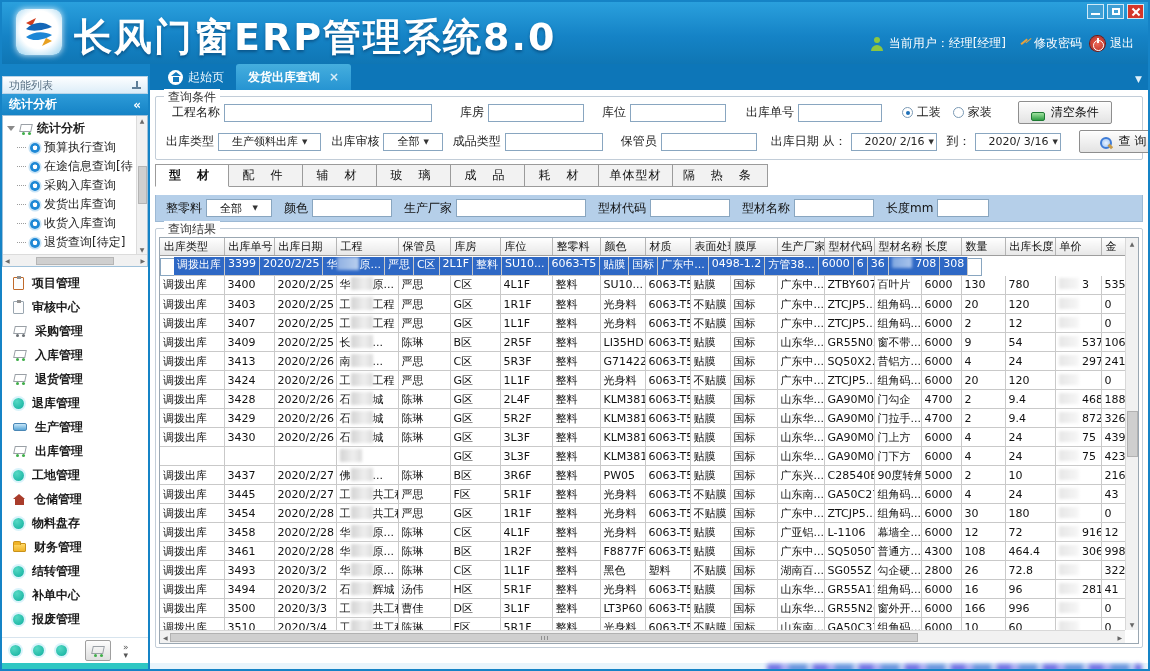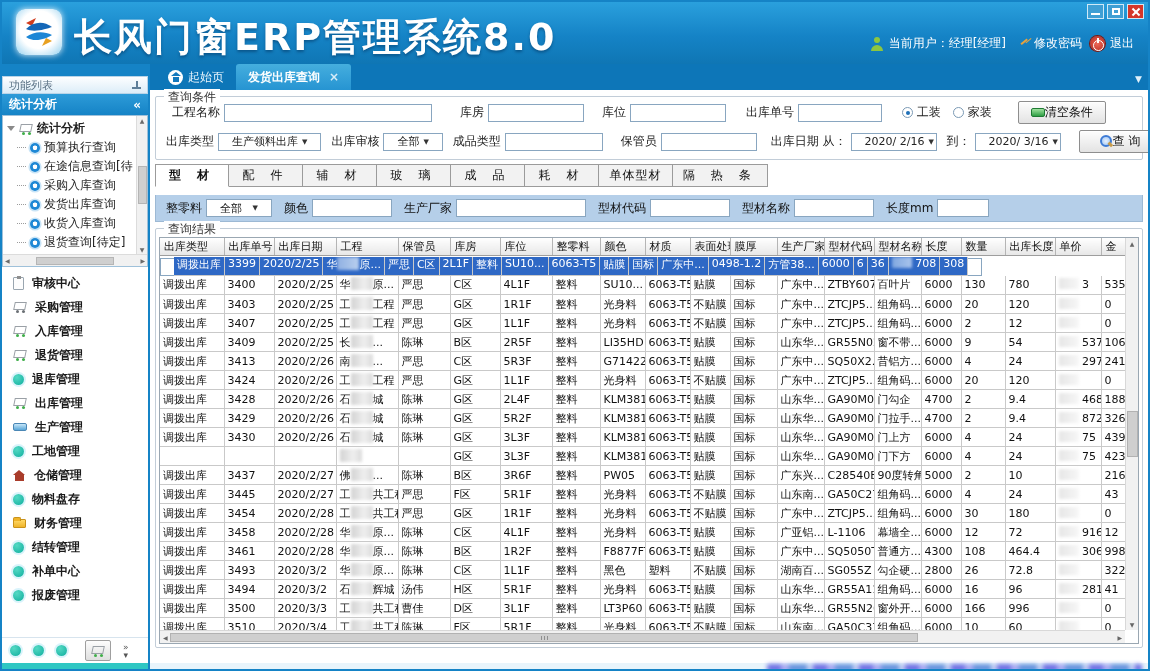--- a/index.html
+++ b/index.html
@@ -92,21 +92,21 @@
   .gbox{position:relative;border:1px solid #c2cdd8;border-radius:2px;margin:6px 5px 0 5px;background:#fff;}
   .gtitle{position:absolute;top:-8px;left:8px;background:#fff;padding:0 4px;font-size:12px;color:#333;}
   .qrow{display:flex;align-items:center;gap:4px;padding:4px 6px 2px 10px;font-size:12px;color:#222;white-space:nowrap;}
   .qrow label{margin-left:6px;}
   .tinput{height:18px;border:1px solid #89a6c0;background:#fff;font-size:11px;padding:0 3px;}
   .sel{height:18px;border:1px solid #89a6c0;background:#fff;font-size:11px;display:inline-flex;align-items:center;
     justify-content:space-between;padding:0 13px;cursor:pointer;}
   .sel .arr{font-size:7px;color:#333;margin-left:4px;}
   .radio{width:11px;height:11px;border:1px solid #7b9ab5;border-radius:50%;background:#fff;display:inline-block;vertical-align:-2px;position:relative;cursor:pointer;}
   .radio.on::after{content:"";position:absolute;left:2.5px;top:2.5px;width:4px;height:4px;border-radius:50%;background:#1d6fb8;}
-  .btn{display:inline-flex;align-items:center;border:1px solid #8e8e8e;background:linear-gradient(#fdfdfd,#e3e3e3);
+  .btn{display:inline-flex;align-items:flex-end;gap:6px;border:1px solid #8e8e8e;background:linear-gradient(#fdfdfd,#e3e3e3);
     padding:2px 12px;font-size:12px;color:#111;border-radius:2px;cursor:pointer;box-shadow:0 1px 0 #fff inset;}
   .ic-clear{width:14px;height:9px;background:linear-gradient(#9fe29f,#2f9e44);border:1px solid #1e7a33;border-radius:2px;}
   .ic-mag{width:13px;height:13px;}
   .ic-mag::before{content:"";position:absolute;left:0;top:0;width:8px;height:8px;border:2px solid #3d7bd6;border-radius:50%;background:radial-gradient(#e8f2ff,#9cc3f2);}
   .ic-mag::after{content:"";position:absolute;left:8px;top:8px;width:5px;height:2.5px;background:#c79b4a;transform:rotate(45deg);}
   
   .mtabs{display:flex;padding:4px 5px 8px 5px;}
   .mtab{min-width:74px;text-align:center;font-size:12px;color:#111;background:#f2f2f2;border:1px solid #9b9b9b;
     border-left-width:0;padding:2px 10px;letter-spacing:6px;cursor:pointer;}
   .mtab:first-child{border-left-width:1px;}
@@ -248,46 +248,50 @@
           <span>▼</span>
         </div>
         <div class="tree-hscroll">
           <span>◀</span>
           <span class="thumb"></span>
           <span>▶</span>
         </div>
       </div>
       <div class="menu" id="menu">
           <div class="mitem">
+            <span class="ic ic-clip"></span>
+            <span>项目管理</span>
+          </div>
+          <div class="mitem">
             <span class="ic ic-clip gray"></span>
             <span>审核中心</span>
           </div>
           <div class="mitem">
             <span class="ic ic-cart"></span>
             <span>采购管理</span>
           </div>
           <div class="mitem">
             <span class="ic ic-cart gr"></span>
             <span>入库管理</span>
           </div>
           <div class="mitem">
             <span class="ic ic-cart gr"></span>
             <span>退货管理</span>
           </div>
           <div class="mitem">
             <span class="ic ic-circle"></span>
             <span>退库管理</span>
           </div>
           <div class="mitem">
+            <span class="ic ic-prod"></span>
+            <span>生产管理</span>
+          </div>
+          <div class="mitem">
             <span class="ic ic-cart gr"></span>
             <span>出库管理</span>
-          </div>
-          <div class="mitem">
-            <span class="ic ic-prod"></span>
-            <span>生产管理</span>
           </div>
           <div class="mitem">
             <span class="ic ic-circle"></span>
             <span>工地管理</span>
           </div>
           <div class="mitem">
             <span class="ic ic-house"></span>
             <span>仓储管理</span>
           </div>
           <div class="mitem">

